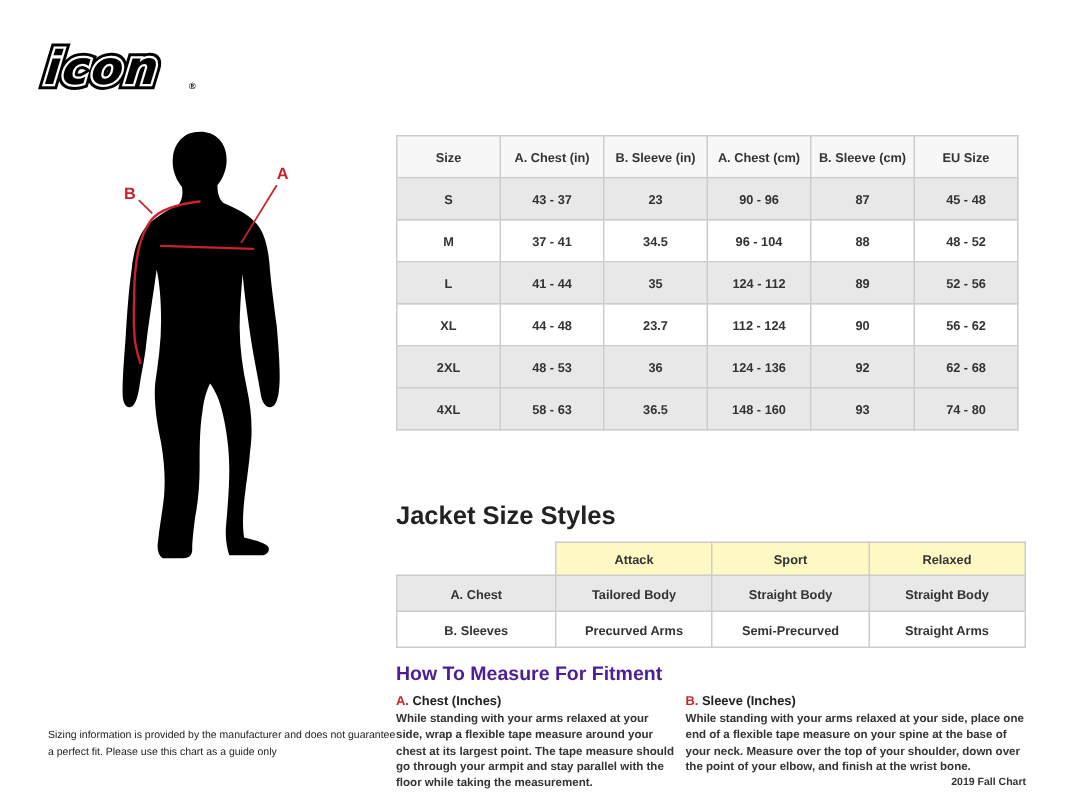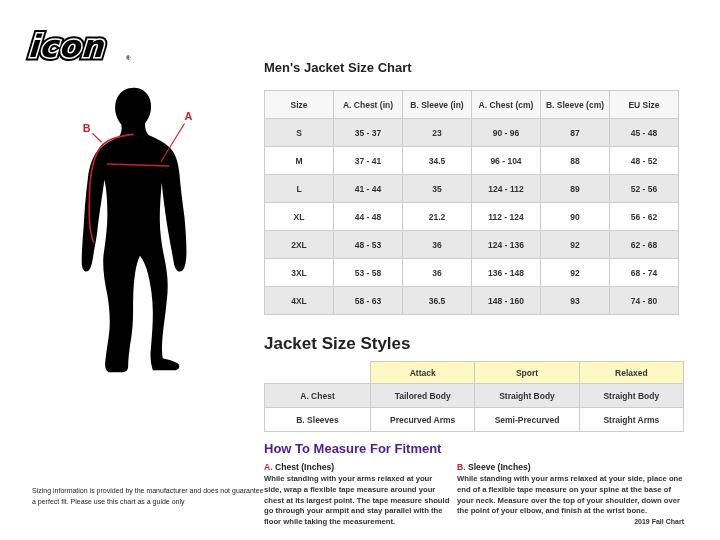--- a/index.html
+++ b/index.html
@@ -104,37 +104,36 @@
            C65,48 66,44 65,39 C61,34 58,27 59,19 C60,9 67,2 76,2 Z"></path>
       <path d="M77,49 C60,51 49,55 44,62 C36,73 34,88 33,104 C33,116 32,128 33,138 C33,146 35,152 37,158" fill="none" stroke="#c8232c" stroke-width="1.6" stroke-linecap="round"></path>
       <path d="M36,48 L45,57" fill="none" stroke="#c8232c" stroke-width="1.2"></path>
       <path d="M51,79 L113,81" fill="none" stroke="#c8232c" stroke-width="1.6" stroke-linecap="round"></path>
       <path d="M129,38 L105,77" fill="none" stroke="#c8232c" stroke-width="1.2"></path>
       <text x="30" y="47" text-anchor="middle" font-size="11" font-weight="bold" fill="#c8232c">B</text>
       <text x="133" y="34" text-anchor="middle" font-size="11" font-weight="bold" fill="#c8232c">A</text>
     </svg>
   </div>
 
-  <div class="h-main">Men's Jacket Size Chart</div>
 
   <table class="tbl-sizes">
       <thead>
         <tr>
           <th>Size</th>
           <th>A. Chest (in)</th>
           <th>B. Sleeve (in)</th>
           <th>A. Chest (cm)</th>
           <th>B. Sleeve (cm)</th>
           <th>EU Size</th>
         </tr>
       </thead>
       <tbody>
         <tr class="alt">
           <td>S</td>
-          <td>35 - 37</td>
+          <td>43 - 37</td>
           <td>23</td>
           <td>90 - 96</td>
           <td>87</td>
           <td>45 - 48</td>
         </tr>
         <tr>
           <td>M</td>
           <td>37 - 41</td>
           <td>34.5</td>
           <td>96 - 104</td>
@@ -145,40 +144,32 @@
           <td>L</td>
           <td>41 - 44</td>
           <td>35</td>
           <td>124 - 112</td>
           <td>89</td>
           <td>52 - 56</td>
         </tr>
         <tr>
           <td>XL</td>
           <td>44 - 48</td>
-          <td>21.2</td>
+          <td>23.7</td>
           <td>112 - 124</td>
           <td>90</td>
           <td>56 - 62</td>
         </tr>
         <tr class="alt">
           <td>2XL</td>
           <td>48 - 53</td>
           <td>36</td>
           <td>124 - 136</td>
           <td>92</td>
           <td>62 - 68</td>
-        </tr>
-        <tr>
-          <td>3XL</td>
-          <td>53 - 58</td>
-          <td>36</td>
-          <td>136 - 148</td>
-          <td>92</td>
-          <td>68 - 74</td>
         </tr>
         <tr class="alt">
           <td>4XL</td>
           <td>58 - 63</td>
           <td>36.5</td>
           <td>148 - 160</td>
           <td>93</td>
           <td>74 - 80</td>
         </tr>
       </tbody>

